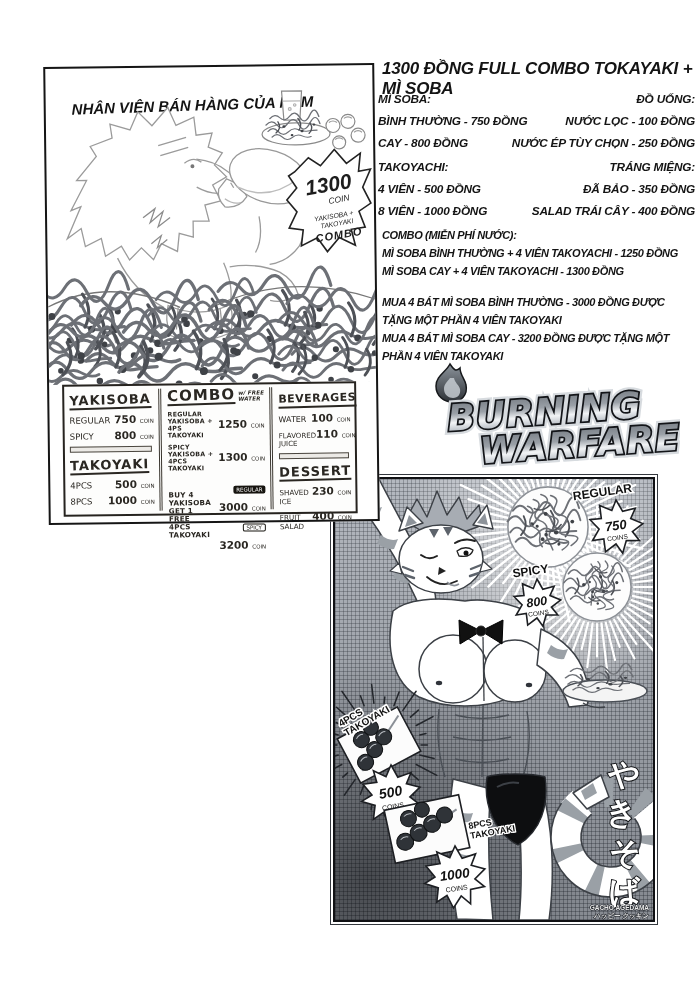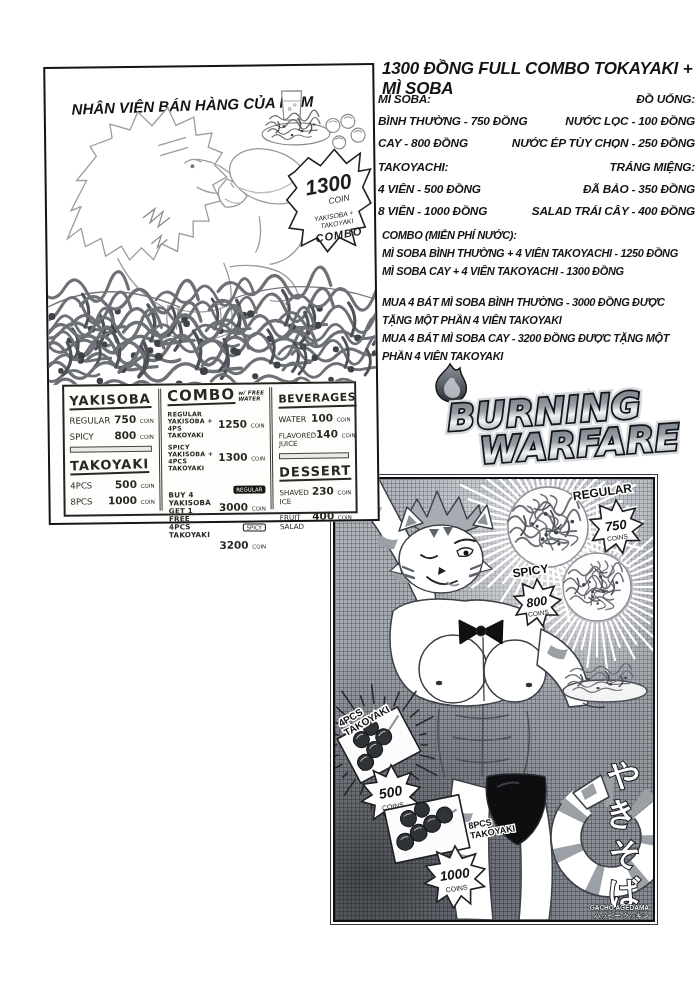--- a/index.html
+++ b/index.html
@@ -242,21 +242,21 @@
       </div>
       <div class="bsep"></div>
       <div class="bcol bc3">
         <span class="bhead small">BEVERAGES</span>
         <div class="brow" style="font-size:8px">
             <span>WATER</span>
             <span class="bprice"><span>100</span> <span class="bunit">COIN</span></span>
           </div>
         <div class="brow" style="font-size:7px">
             <span>FLAVORED JUICE</span>
-            <span class="bprice"><span>140</span> <span class="bunit">COIN</span></span>
+            <span class="bprice"><span>110</span> <span class="bunit">COIN</span></span>
           </div>
         <div class="bbar"></div>
         <span class="bhead">DESSERT</span>
         <div class="brow" style="font-size:7.2px">
             <span>SHAVED ICE</span>
             <span class="bprice"><span>230</span> <span class="bunit">COIN</span></span>
           </div>
         <div class="brow" style="font-size:7.2px">
             <span>FRUIT SALAD</span>
             <span class="bprice"><span>400</span> <span class="bunit">COIN</span></span>

